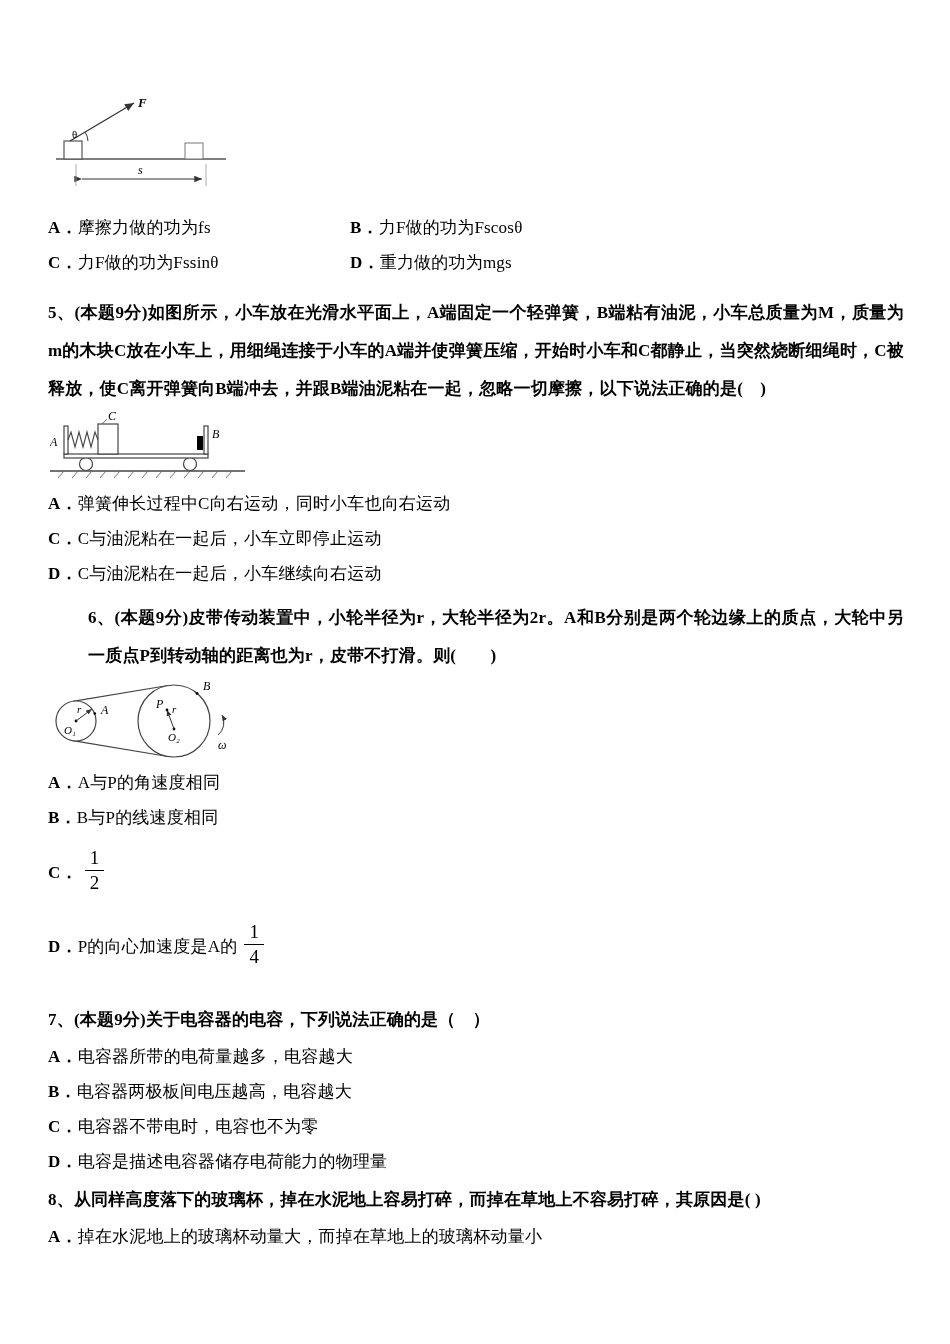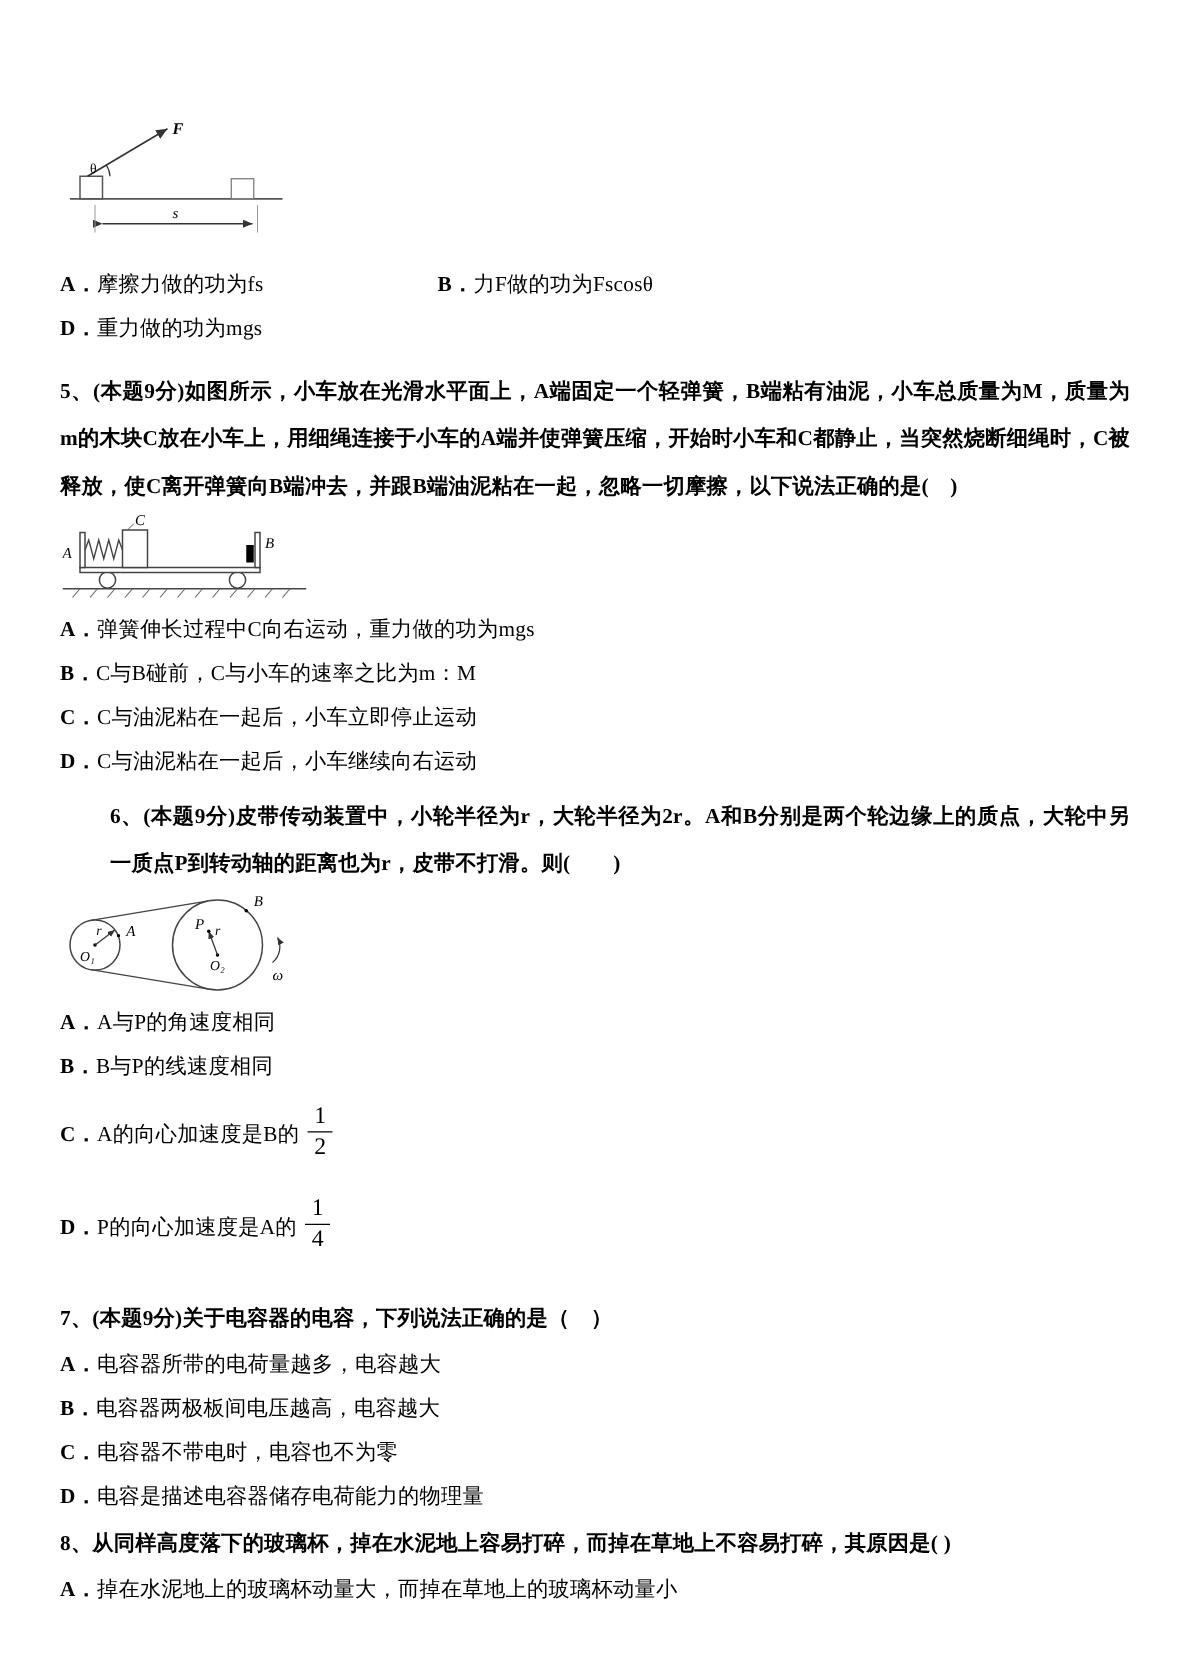--- a/index.html
+++ b/index.html
@@ -81,20 +81,21 @@
     <line x1="22" y1="70" x2="22" y2="92" stroke="#999" stroke-width="0.8"></line>
     <line x1="152" y1="70" x2="152" y2="92" stroke="#999" stroke-width="0.8"></line>
     <text x="84" y="80" font-size="12" class="svg-var">s</text>
   </svg>
 
   <div class="option opt-row">
     <span class="col1"><span class="opt-label">A．</span><span class="opt-text">摩擦力做的功为fs</span></span>
     <span><span class="opt-label">B．</span><span class="opt-text">力F做的功为Fscosθ</span></span>
   </div>
   <div class="option opt-row">
+    <span class="col1"><span class="opt-label">C．</span><span class="opt-text">力F做的功为Fssinθ</span></span>
     <span><span class="opt-label">D．</span><span class="opt-text">重力做的功为mgs</span></span>
   </div>
 
   <p class="stem mt-q5">5、(本题9分)如图所示，小车放在光滑水平面上，A端固定一个轻弹簧，B端粘有油泥，小车总质量为M，质量为m的木块C放在小车上，用细绳连接于小车的A端并使弹簧压缩，开始时小车和C都静止，当突然烧断细绳时，C被释放，使C离开弹簧向B端冲去，并跟B端油泥粘在一起，忽略一切摩擦，以下说法正确的是(　)</p>
 
   <svg class="fig fig2" width="200" height="70" viewBox="0 0 200 70">
 
     <line x1="0" y1="61" x2="195" y2="61" stroke="#444" stroke-width="1.3"></line>
     <g stroke="#666" stroke-width="0.9">
       <line x1="14" y1="61" x2="8" y2="68"></line>
@@ -124,22 +125,21 @@
     <rect x="48" y="14" width="20" height="30" fill="#fff" stroke="#444" stroke-width="1.2"></rect>
     <line x1="57" y1="9" x2="52" y2="14" stroke="#555" stroke-width="0.8"></line>
     <text x="58" y="10" font-size="12" class="svg-var">C</text>
 
     <rect x="147" y="26" width="6" height="14" fill="#000"></rect>
 
     <text x="0" y="36" font-size="12" class="svg-var">A</text>
     <text x="162" y="28" font-size="12" class="svg-var">B</text>
   </svg>
 
-  <div class="option"><span class="opt-label">A．</span><span class="opt-text">弹簧伸长过程中C向右运动，重力做的功为mgs</span></div>
-  <div class="option"><span class="opt-label">B．</span><span class="opt-text">C与B碰前，C与小车的速率之比为m：M</span></div>
+  <div class="option"><span class="opt-label">A．</span><span class="opt-text">弹簧伸长过程中C向右运动，同时小车也向右运动</span></div>
   <div class="option"><span class="opt-label">C．</span><span class="opt-text">C与油泥粘在一起后，小车立即停止运动</span></div>
   <div class="option"><span class="opt-label">D．</span><span class="opt-text">C与油泥粘在一起后，小车继续向右运动</span></div>
 
   <p class="stem mt-q6">6、(本题9分)皮带传动装置中，小轮半径为r，大轮半径为2r。A和B分别是两个轮边缘上的质点，大轮中另一质点P到转动轴的距离也为r，皮带不打滑。则(　　)</p>
 
   <svg class="fig fig3" width="240" height="84" viewBox="0 0 240 84">
     <defs>
       <marker id="ah3" markerWidth="8" markerHeight="7" refX="6" refY="2.5" orient="auto">
         <path d="M0,0 L6,2.5 L0,5 z" fill="#333"></path>
       </marker>
@@ -168,21 +168,20 @@
 
     <path d="M 170 58 A 16 16 0 0 0 174 38" fill="none" stroke="#333" stroke-width="1" marker-end="url(#ah3)"></path>
     <text x="170" y="72" font-size="12" class="svg-var">ω</text>
   </svg>
 
   <div class="option"><span class="opt-label">A．</span><span class="opt-text">A与P的角速度相同</span></div>
   <div class="option"><span class="opt-label">B．</span><span class="opt-text">B与P的线速度相同</span></div>
 
   <div class="option frac-row">
     <span class="opt-label">C．</span>
-    <span class="opt-text">A的向心加速度是B的</span>
     <span class="frac">
       <span class="frac-num">1</span>
       <span class="frac-den">2</span>
     </span>
   </div>
 
   <div class="option frac-row">
     <span class="opt-label">D．</span>
     <span class="opt-text">P的向心加速度是A的</span>
     <span class="frac">

